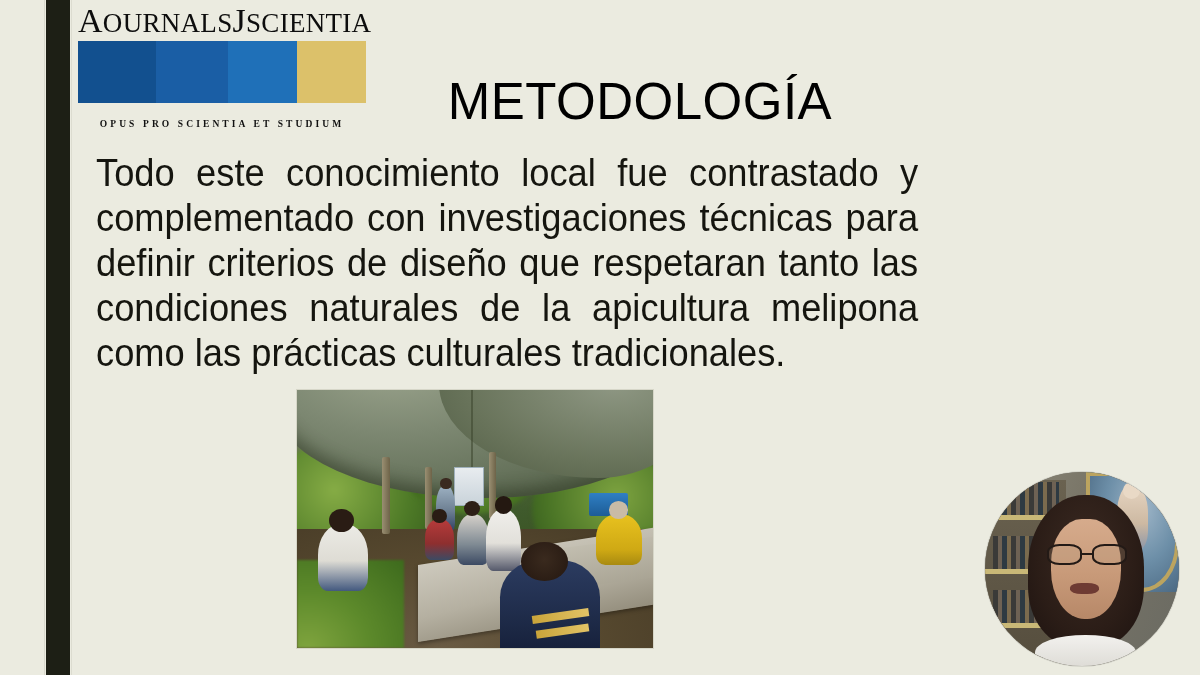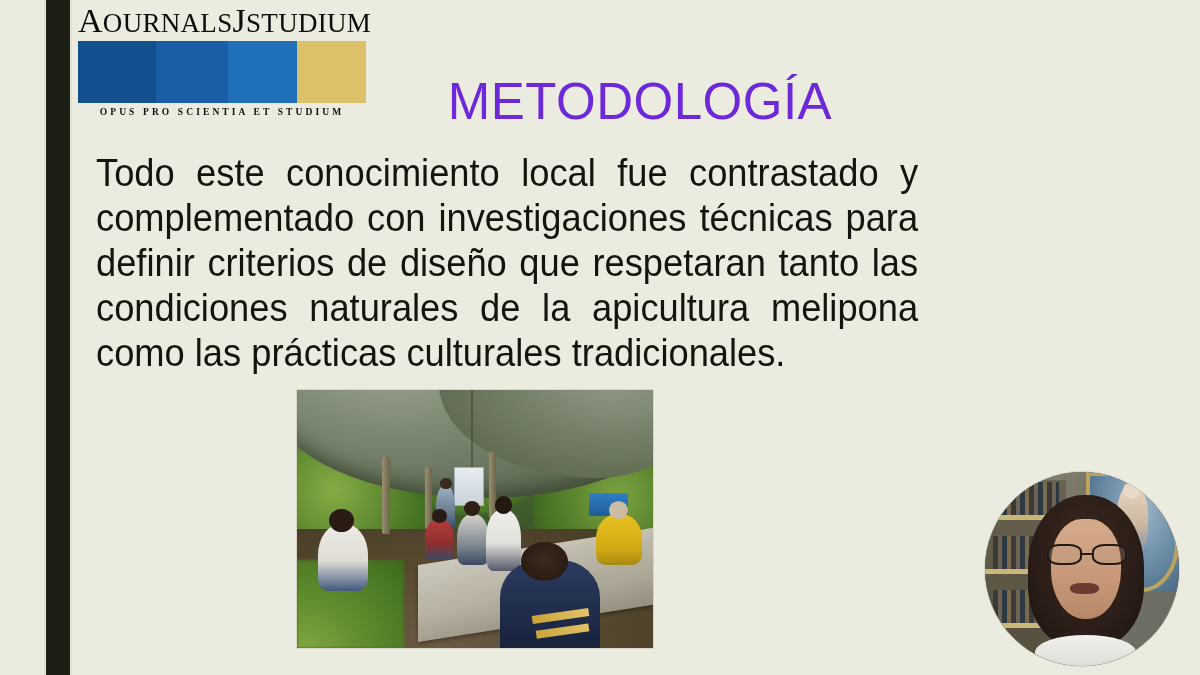--- a/index.html
+++ b/index.html
@@ -23,29 +23,29 @@
     letter-spacing:.3px;white-space:nowrap;
     font-variant:small-caps;
     text-align:left;
   }
   .logo-word .big{font-size:34px;}
   .logo-bar{display:flex;width:288px;height:62px;margin-top:3px;}
   .logo-bar i{display:block;height:100%;}
   .logo-tag{
     font-family:"Liberation Serif", serif;
     font-size:9.5px;color:#111;letter-spacing:3.1px;
-    margin-top:4px;white-space:nowrap;text-align:center;width:288px;
+    margin-top:16px;white-space:nowrap;text-align:center;width:288px;
     font-weight:700;
   }
 
   
   .title{
     position:absolute;left:360px;top:74px;width:560px;
     text-align:center;
-    font-size:51px;line-height:56px;color:#6d28d9;
+    font-size:51px;line-height:56px;color:#000000;
     letter-spacing:.5px;white-space:nowrap;
   }
 
   
   .body-text{
     position:absolute;left:96px;top:150px;width:884px;
     font-size:39px;line-height:45px;color:#15150f;
     text-align:justify;
     font-stretch:condensed;
     transform:scaleX(.93);transform-origin:left top;
@@ -146,21 +146,21 @@
 <body>
 
 <div class="slide">
 
   <div class="left-hairline"></div>
   <div class="left-stripe"></div>
   <div class="left-hairline2"></div>
 
   <div class="logo">
     <div class="logo-word">
-      <span class="big">A</span><span>OURNALS</span><span class="big">J</span><span>STUDIUM</span>
+      <span class="big">A</span><span>OURNALS</span><span class="big">J</span><span>SCIENTIA</span>
     </div>
     <div class="logo-bar">
       <i style="width:27%;background:#12508f"></i>
       <i style="width:25%;background:#1a5ea5"></i>
       <i style="width:24%;background:#1f70b8"></i>
       <i style="width:24%;background:#dcc16a"></i>
     </div>
     <div class="logo-tag">OPUS PRO SCIENTIA ET STUDIUM</div>
   </div>
 

